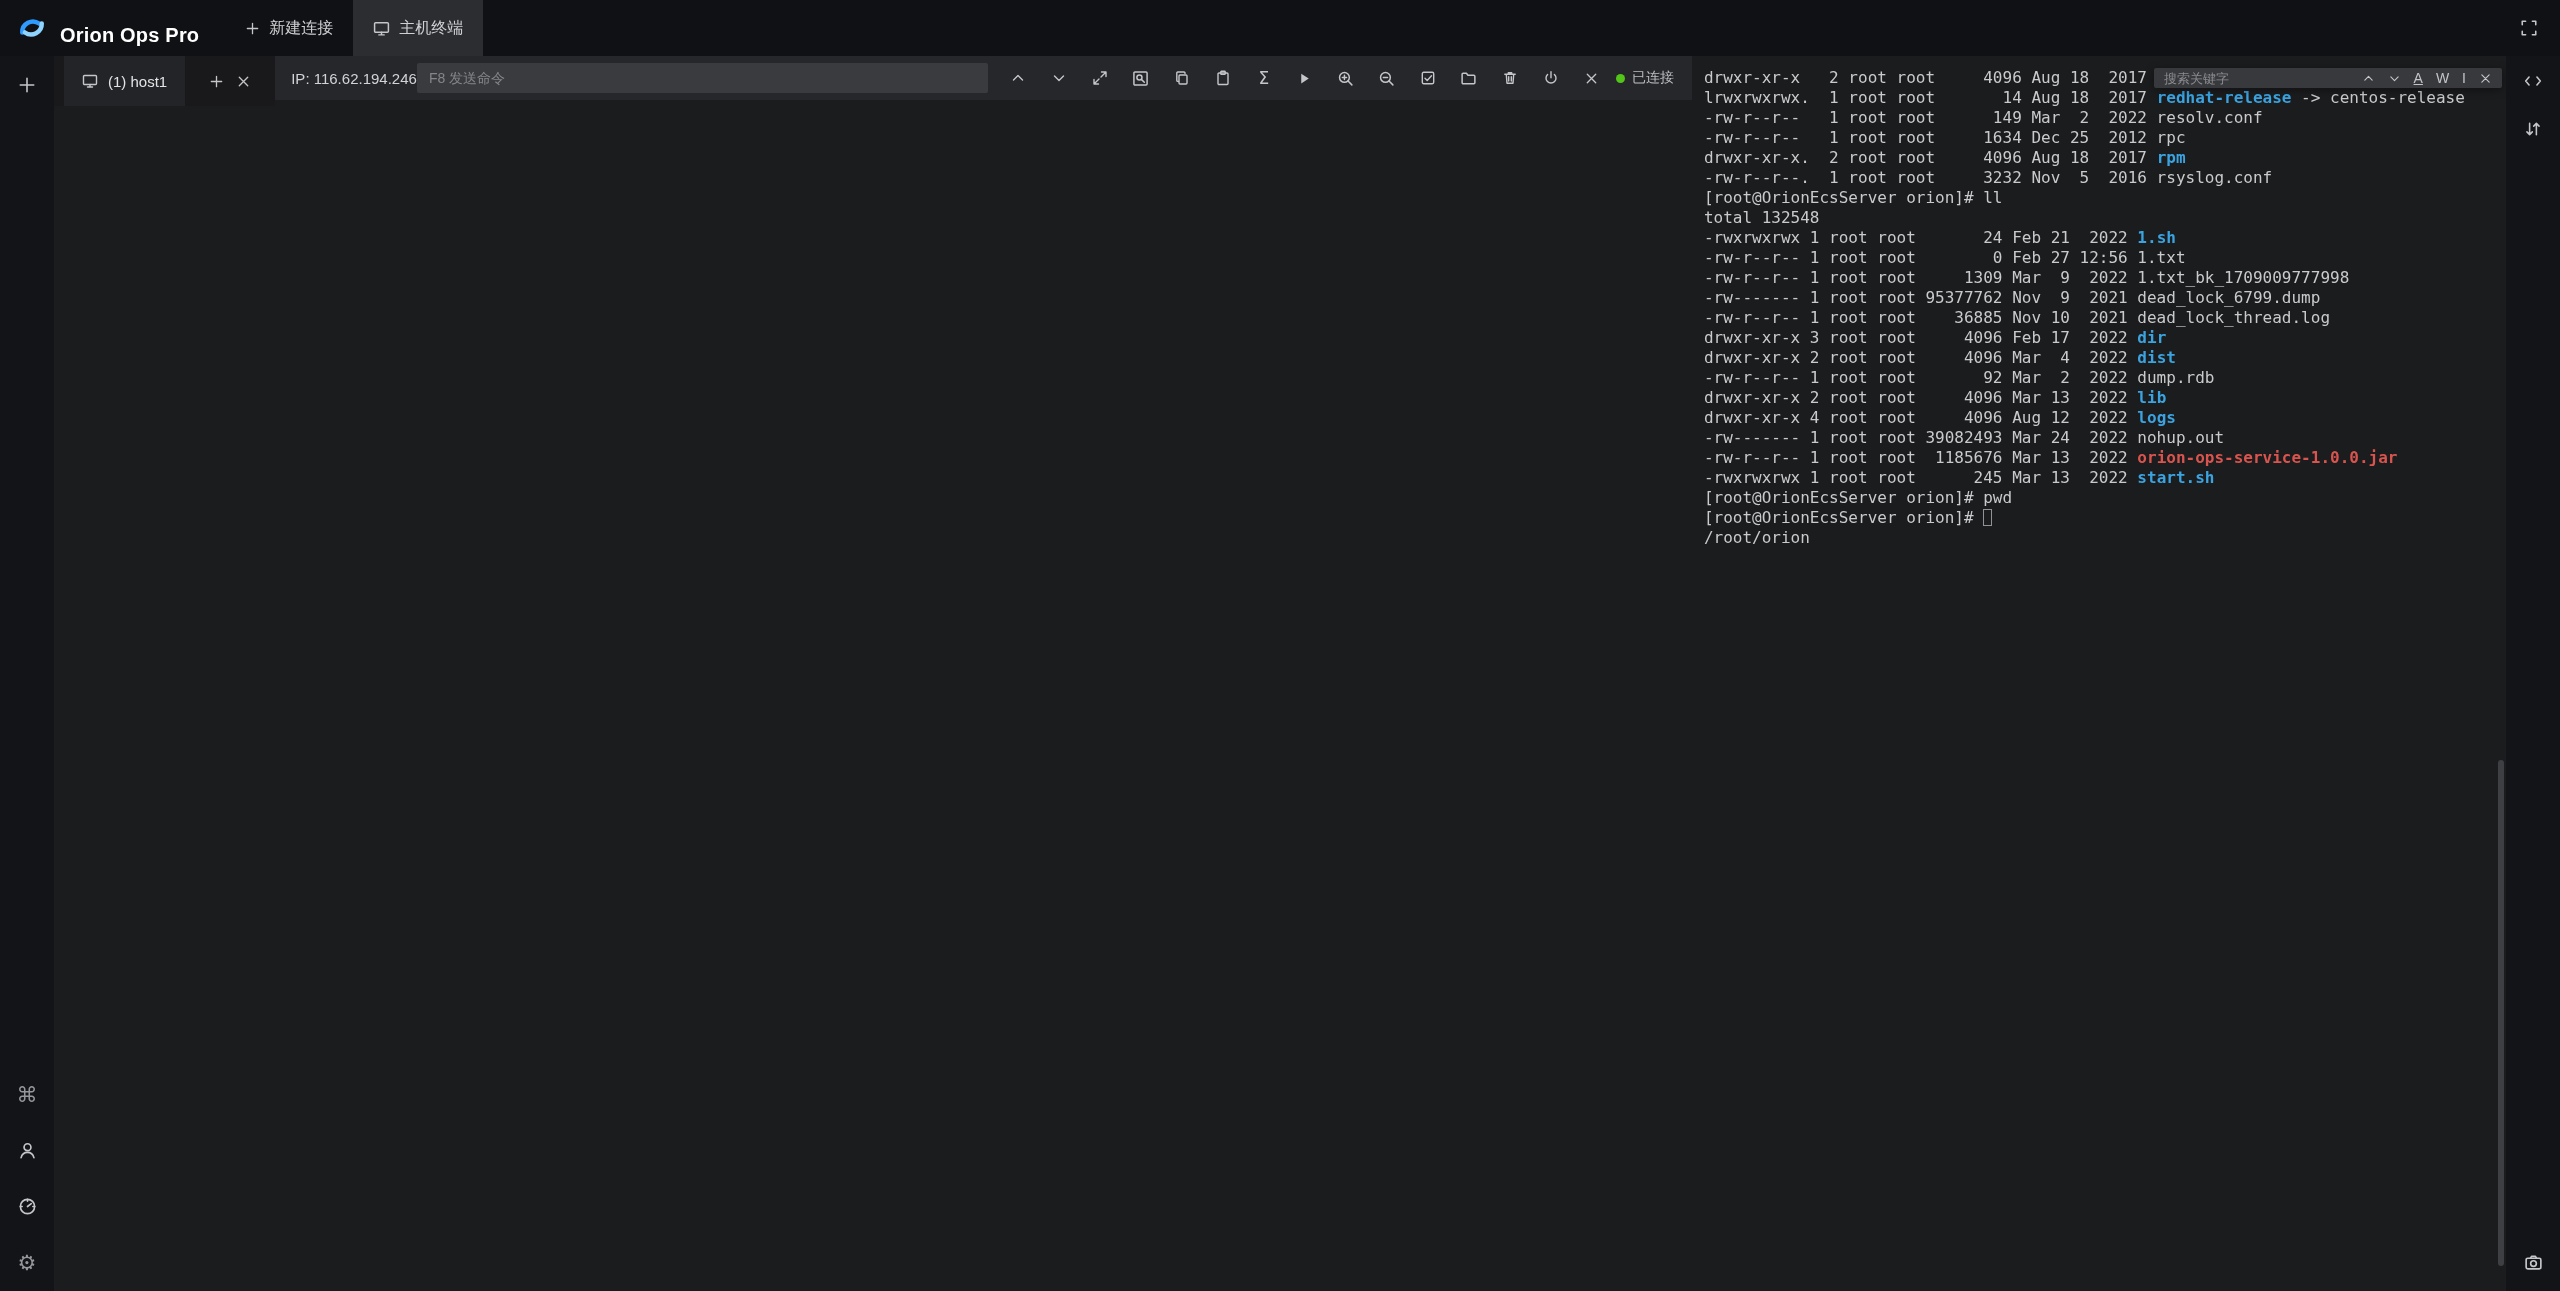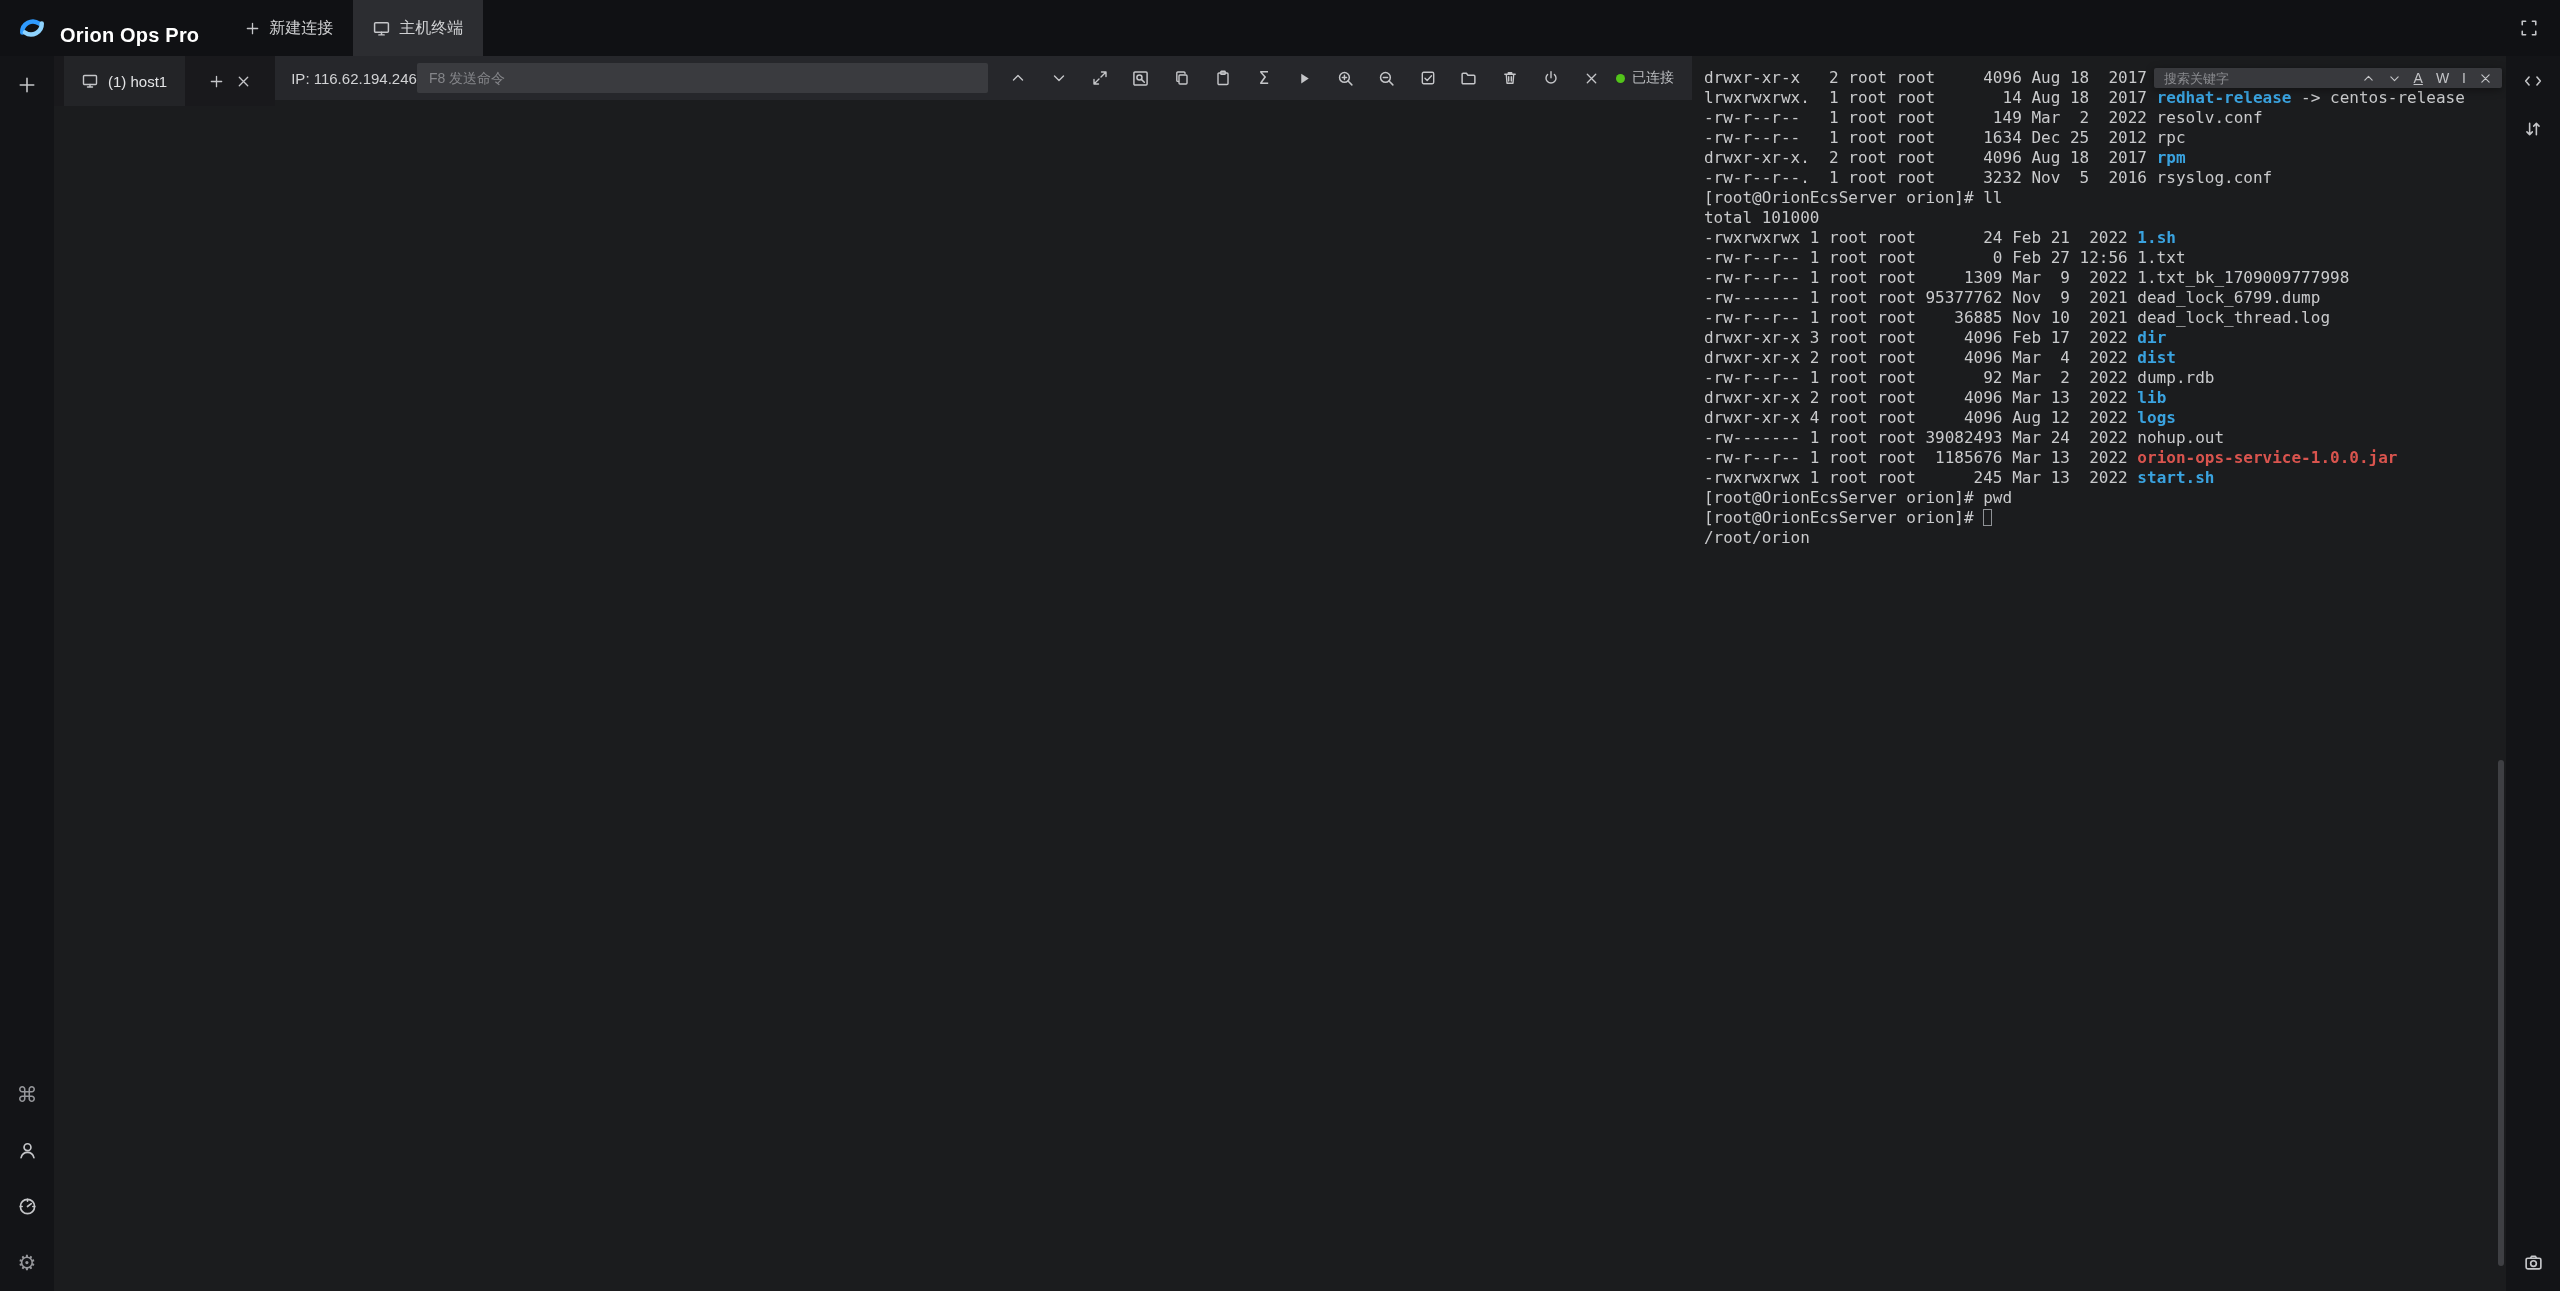--- a/index.html
+++ b/index.html
@@ -269,21 +269,21 @@
 
       <div class="terminal">
         <div class="term-out">
             <div class="term-line"><span class="seg-p">drwxr-xr-x   2 root root     4096 Aug 18  2017 </span><span class="seg-d">redhat-lsb</span></div>
             <div class="term-line"><span class="seg-p">lrwxrwxrwx.  1 root root       14 Aug 18  2017 </span><span class="seg-d">redhat-release</span><span class="seg-p"> -&gt; centos-release</span></div>
             <div class="term-line"><span class="seg-p">-rw-r--r--   1 root root      149 Mar  2  2022 resolv.conf</span></div>
             <div class="term-line"><span class="seg-p">-rw-r--r--   1 root root     1634 Dec 25  2012 rpc</span></div>
             <div class="term-line"><span class="seg-p">drwxr-xr-x.  2 root root     4096 Aug 18  2017 </span><span class="seg-d">rpm</span></div>
             <div class="term-line"><span class="seg-p">-rw-r--r--.  1 root root     3232 Nov  5  2016 rsyslog.conf</span></div>
             <div class="term-line"><span class="seg-p">[root@OrionEcsServer orion]# ll</span></div>
-            <div class="term-line"><span class="seg-p">total 101000</span></div>
+            <div class="term-line"><span class="seg-p">total 132548</span></div>
             <div class="term-line"><span class="seg-p">-rwxrwxrwx 1 root root       24 Feb 21  2022 </span><span class="seg-d">1.sh</span></div>
             <div class="term-line"><span class="seg-p">-rw-r--r-- 1 root root        0 Feb 27 12:56 1.txt</span></div>
             <div class="term-line"><span class="seg-p">-rw-r--r-- 1 root root     1309 Mar  9  2022 1.txt_bk_1709009777998</span></div>
             <div class="term-line"><span class="seg-p">-rw------- 1 root root 95377762 Nov  9  2021 dead_lock_6799.dump</span></div>
             <div class="term-line"><span class="seg-p">-rw-r--r-- 1 root root    36885 Nov 10  2021 dead_lock_thread.log</span></div>
             <div class="term-line"><span class="seg-p">drwxr-xr-x 3 root root     4096 Feb 17  2022 </span><span class="seg-d">dir</span></div>
             <div class="term-line"><span class="seg-p">drwxr-xr-x 2 root root     4096 Mar  4  2022 </span><span class="seg-d">dist</span></div>
             <div class="term-line"><span class="seg-p">-rw-r--r-- 1 root root       92 Mar  2  2022 dump.rdb</span></div>
             <div class="term-line"><span class="seg-p">drwxr-xr-x 2 root root     4096 Mar 13  2022 </span><span class="seg-d">lib</span></div>
             <div class="term-line"><span class="seg-p">drwxr-xr-x 4 root root     4096 Aug 12  2022 </span><span class="seg-d">logs</span></div>

